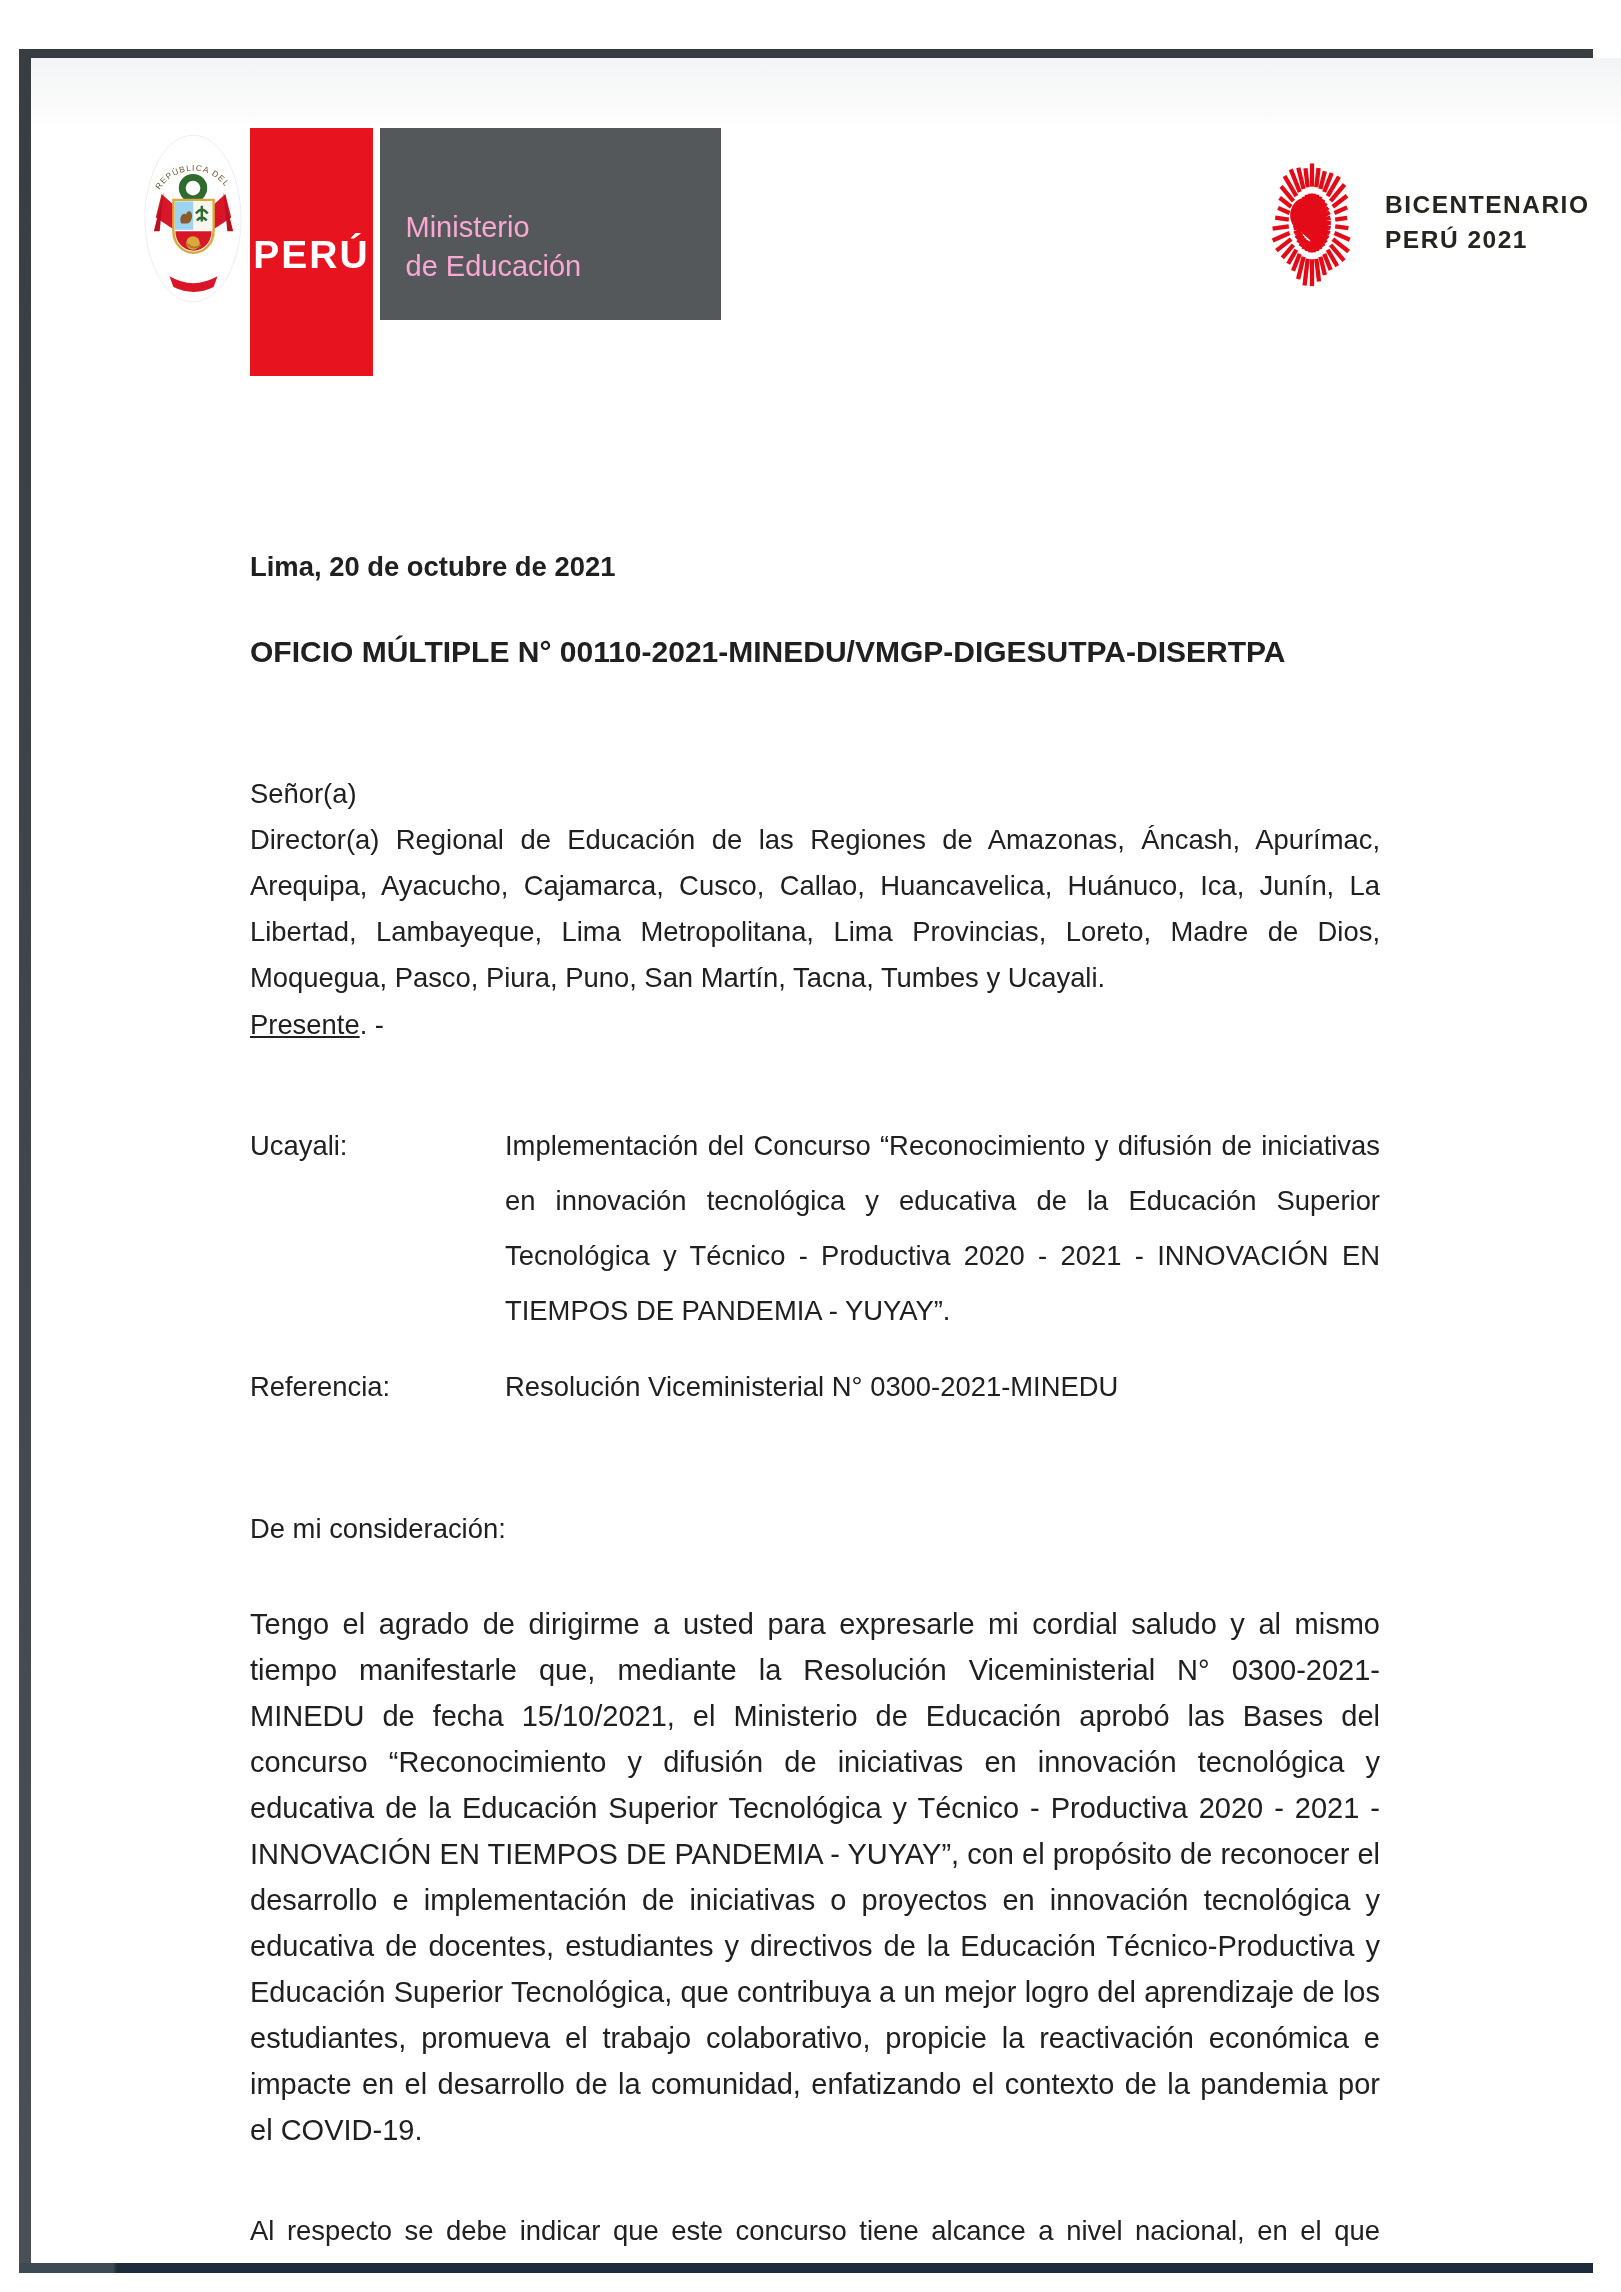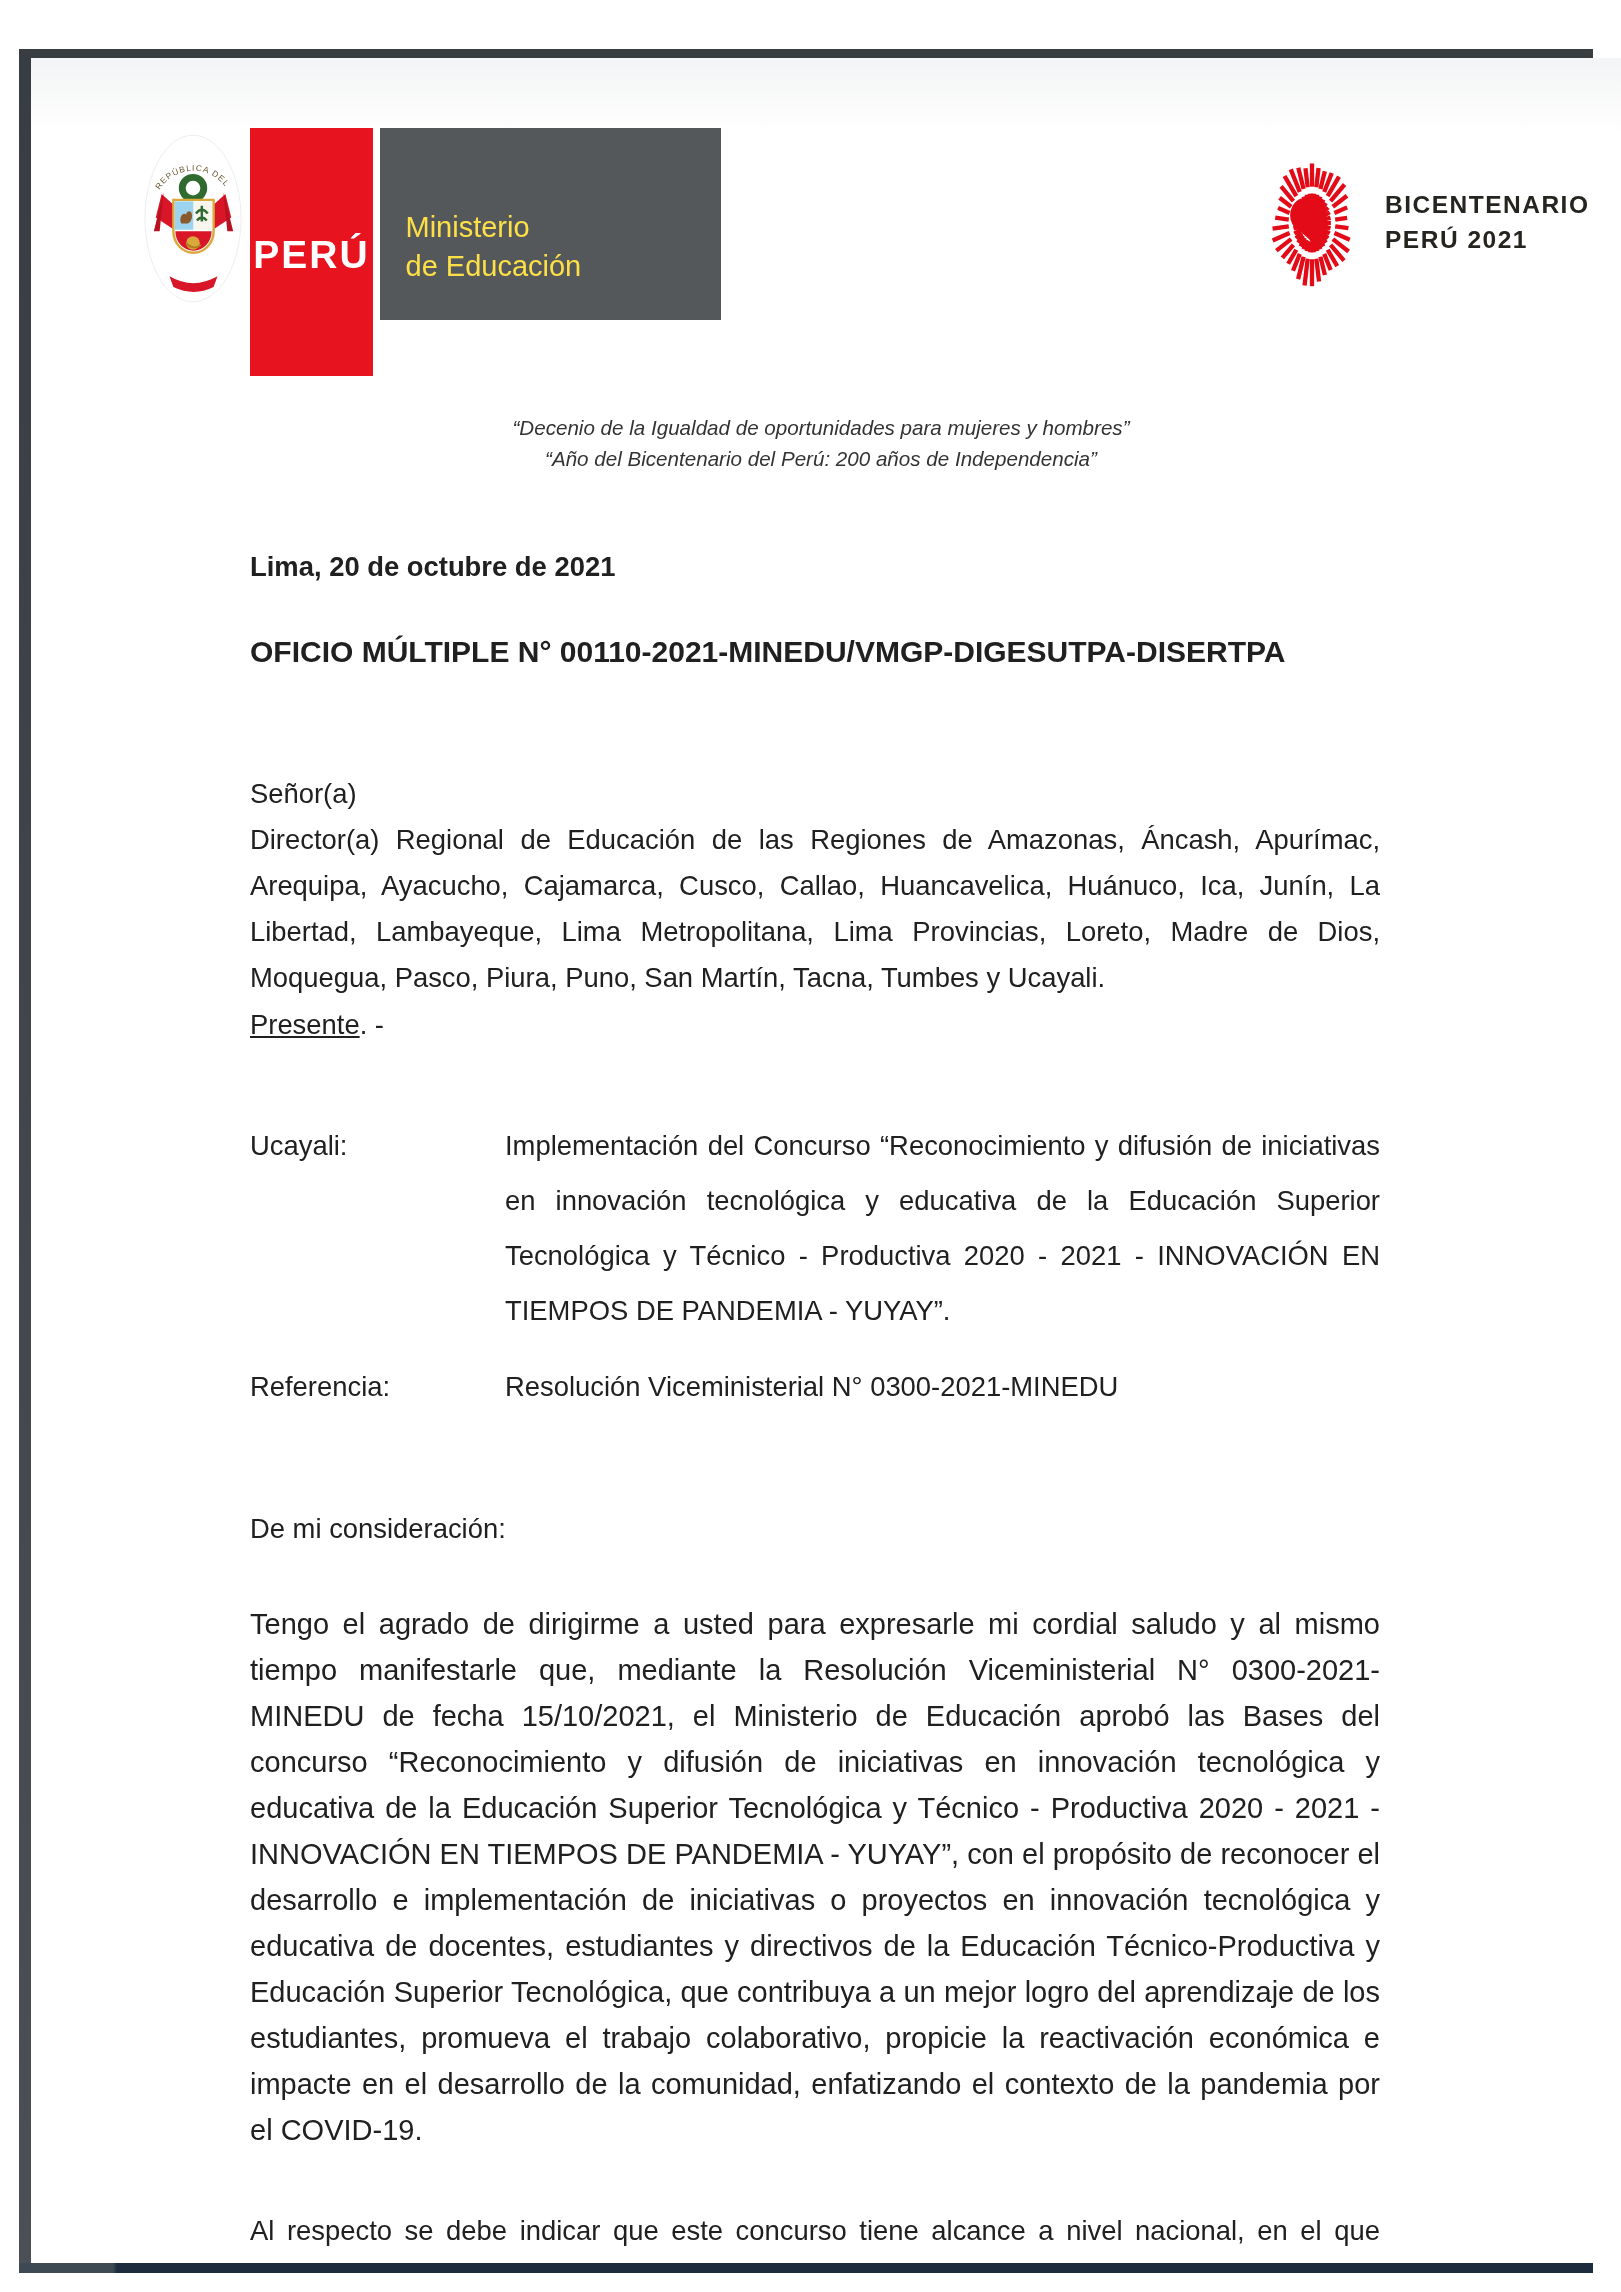--- a/index.html
+++ b/index.html
@@ -14,21 +14,21 @@
   .frame-bottom{position:absolute;left:18.6px;top:2263px;width:1574px;height:9.8px;
     background:linear-gradient(to right,var(--bottom_gray,#3d4a53) 0px,var(--bottom_gray,#3d4a53) 94px,var(--bottom_navy,#1d2c3c) 98px,var(--bottom_navy,#1d2c3c) 100%);}
   .page-tint{position:absolute;left:31px;top:58px;width:1590px;height:76px;
     background:linear-gradient(to bottom,var(--page_tint,#f3f4f5),#ffffff);}
   
   .seal{position:absolute;left:144px;top:133px;width:99px;height:171px;}
   .block-red{position:absolute;left:250px;top:128px;width:123px;height:248px;background:var(--brand_red,#e7131f);
     display:flex;align-items:center;justify-content:center;}
   .block-red .wordmark{color:#fff;font-size:39px;font-weight:bold;letter-spacing:2px;padding-top:5.9px;}
   .block-gray{position:absolute;left:380px;top:128px;width:341px;height:192px;background:var(--block_gray,#55585a);}
-  .block-gray .lines{position:absolute;left:25.5px;top:80px;color:#fde047;font-size:29px;line-height:39px;font-weight:400;}
+  .block-gray .lines{position:absolute;left:25.5px;top:80px;color:#f9a8d4;font-size:29px;line-height:39px;font-weight:400;}
   .bicent{position:absolute;left:1258px;top:130px;width:108px;height:182px;}
   .bicent svg{width:100%;height:100%;display:block;}
   .rays line{stroke:var(--burst_red,#e30b17);stroke-width:4.4;stroke-linecap:butt;}
   .bicent-text{position:absolute;left:1385px;top:193px;color:var(--bicent_ink,#26241f);font-weight:bold;}
   .bicent-text .l1{font-size:24.5px;letter-spacing:1.5px;line-height:24.5px;}
   .bicent-text .l2{font-size:24.5px;letter-spacing:1.5px;line-height:24.5px;margin-top:10.8px;}
   
   .quotes{position:absolute;left:250px;top:412px;width:1142px;text-align:center;
     font-style:italic;font-size:20.6px;line-height:31px;color:#333;}
   .date-line{position:absolute;left:250px;top:551px;font-size:27.4px;font-weight:bold;}
@@ -165,24 +165,20 @@
           <line x1="53.9" y1="75.9" x2="53.2" y2="65.0"></line>
         </g>
       <path d="M40,72 C31,79 30,93 39,101 C46,107 56,112 56,121 C65,115 74,105 70,92 C66,79 50,64 40,72 Z" fill="var(--burst_red)"></path>
     </svg>
   </div>
   <div class="bicent-text">
     <div class="l1">BICENTENARIO</div>
     <div class="l2">PERÚ 2021</div>
   </div>
 
-  <div class="quotes">
-    <div>“Decenio de la Igualdad de oportunidades para mujeres y hombres”</div>
-    <div>“Año del Bicentenario del Perú: 200 años de Independencia”</div>
-  </div>
 
   <div class="date-line">Lima, 20 de octubre de 2021</div>
   <div class="doc-title">OFICIO MÚLTIPLE N° 00110-2021-MINEDU/VMGP-DIGESUTPA-DISERTPA</div>
 
   <div class="recipient-salutation">Señor(a)</div>
   <div class="recipient-body">Director(a) Regional de Educación de las Regiones de Amazonas, Áncash, Apurímac, Arequipa, Ayacucho, Cajamarca, Cusco, Callao, Huancavelica, Huánuco, Ica, Junín, La Libertad, Lambayeque, Lima Metropolitana, Lima Provincias, Loreto, Madre de Dios, Moquegua, Pasco, Piura, Puno, San Martín, Tacna, Tumbes y Ucayali.</div>
   <div class="presente-line"><span class="u">Presente</span><span>. -</span></div>
 
   <div class="label-col asunto-label">Ucayali:</div>
   <div class="asunto-text">Implementación del Concurso “Reconocimiento y difusión de iniciativas en innovación tecnológica y educativa de la Educación Superior Tecnológica y Técnico - Productiva 2020 - 2021 - INNOVACIÓN EN TIEMPOS DE PANDEMIA - YUYAY”.</div>

